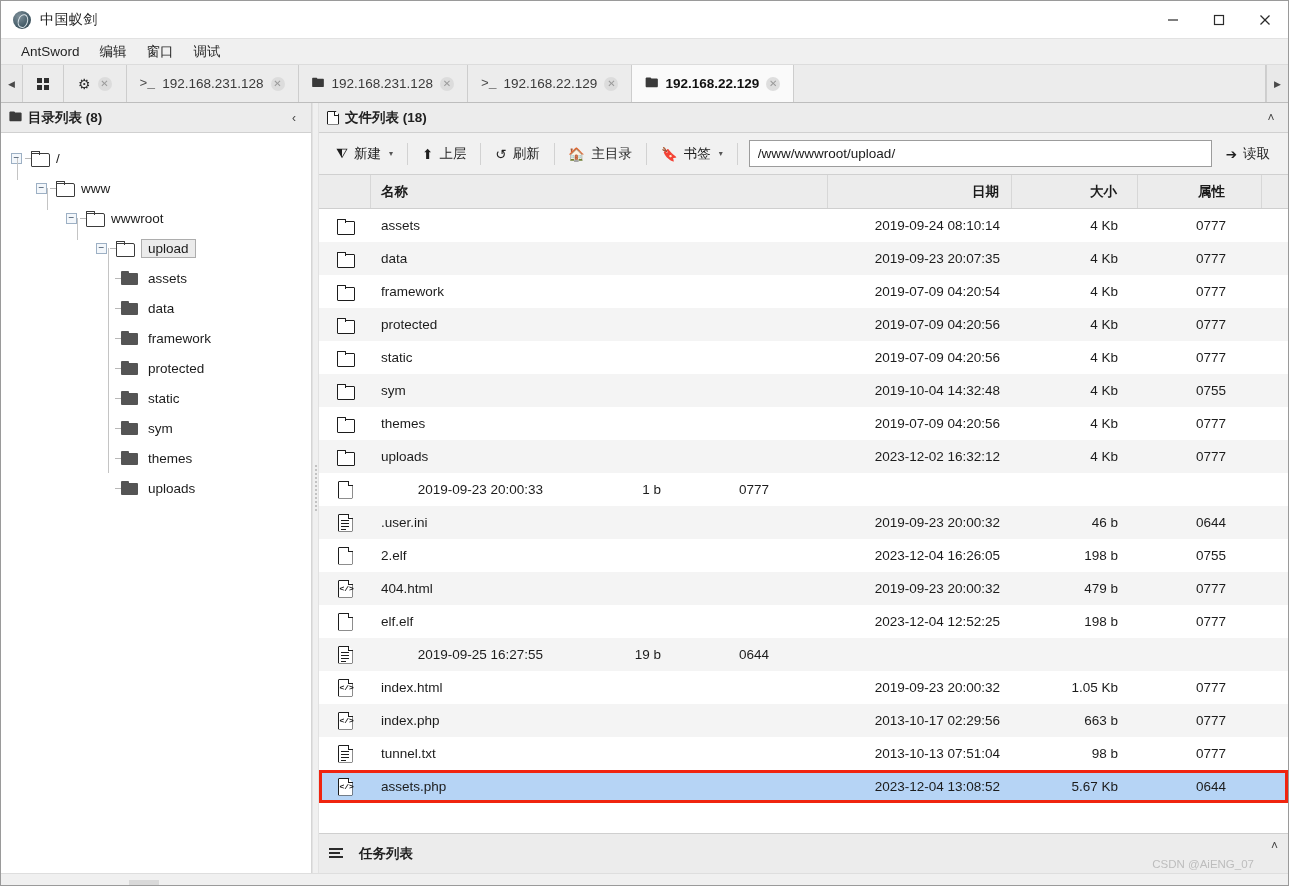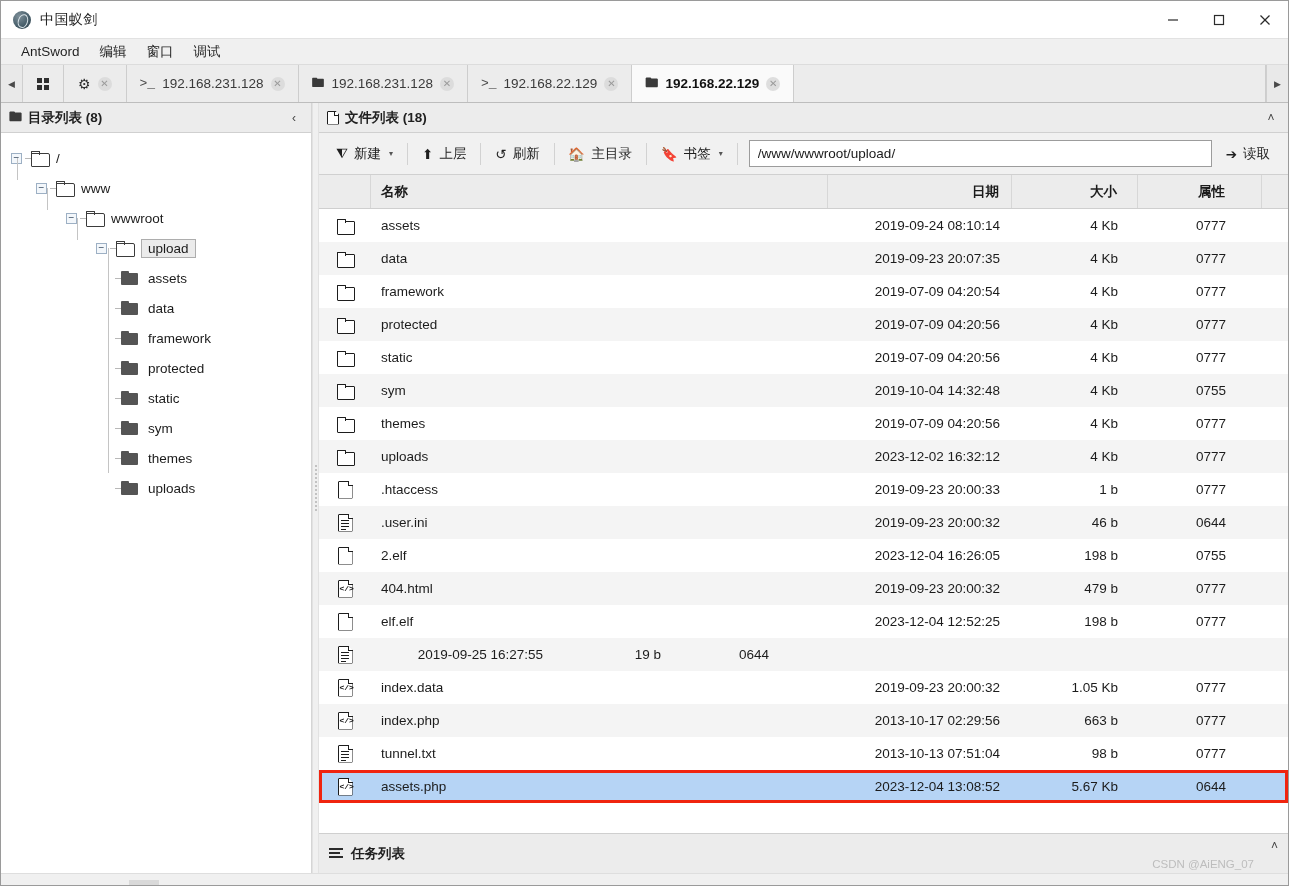--- a/index.html
+++ b/index.html
@@ -209,21 +209,21 @@
   .ico.fold-ico { width:17px; height:14px; }
   .ico.fold-ico::before{ content:""; position:absolute; left:0; top:2px; width:16px; height:12px;
                          border:1.4px solid #1d1d1d; border-radius:1px; background:#fff; }
   .ico.fold-ico::after{ content:""; position:absolute; left:0; top:0; width:7px; height:3px;
                         border:1.4px solid #1d1d1d; border-bottom:none; border-radius:1px 1px 0 0; background:#fff; }
 
   
   .taskpanel {
     height:40px; min-height:40px; background:#ececec;
     border-top:1px solid #cfcfcf;
-    display:flex; align-items:center; padding:0 10px; gap:8px; position:relative;
+    display:flex; align-items:center; padding:0 10px; gap:16px; position:relative;
   }
   .taskpanel .ttl { font-size:13.5px; font-weight:bold; color:#1f1f1f; }
   .hamb { width:14px; height:11px; position:relative; flex:none; }
   .hamb i { position:absolute; left:0; height:2px; background:#2b2b2b; }
   .hamb i:nth-child(1){ top:0; width:14px;}
   .hamb i:nth-child(2){ top:4px; width:11px;}
   .hamb i:nth-child(3){ top:8px; width:14px;}
   .watermark { position:absolute; right:34px; bottom:3px; font-size:11.5px; color:#bdbdbd; }
   .task-chev { position:absolute; right:10px; top:5px; font-size:12px; color:#444; }
   .statusstrip { height:12px; min-height:12px; background:#f0f0f0; border-top:1px solid #dedede;}
@@ -554,21 +554,20 @@
               <div class="cell c-attr">0777</div>
               <div class="cell c-pad"></div>
             </div>
             <div class="row">
               <div class="cell c-icon">
                 <span class="ico">
                   <span class="pg"></span>
                   <span class="fold"></span>
                 </span>
               </div>
-              <div class="cell c-name">.htaccess</div>
               <div class="cell c-date">2019-09-23 20:00:33</div>
               <div class="cell c-size">1 b</div>
               <div class="cell c-attr">0777</div>
               <div class="cell c-pad"></div>
             </div>
             <div class="row alt">
               <div class="cell c-icon">
                 <span class="ico doc">
                   <span class="pg"></span>
                   <span class="fold"></span>
@@ -641,21 +640,21 @@
               <div class="cell c-pad"></div>
             </div>
             <div class="row">
               <div class="cell c-icon">
                 <span class="ico code">
                   <span class="pg"></span>
                   <span class="fold"></span>
                   <span class="cd">&lt;/&gt;</span>
                 </span>
               </div>
-              <div class="cell c-name">index.data</div>
+              <div class="cell c-name">index.html</div>
               <div class="cell c-date">2019-09-23 20:00:32</div>
               <div class="cell c-size">1.05 Kb</div>
               <div class="cell c-attr">0777</div>
               <div class="cell c-pad"></div>
             </div>
             <div class="row alt">
               <div class="cell c-icon">
                 <span class="ico code">
                   <span class="pg"></span>
                   <span class="fold"></span>

